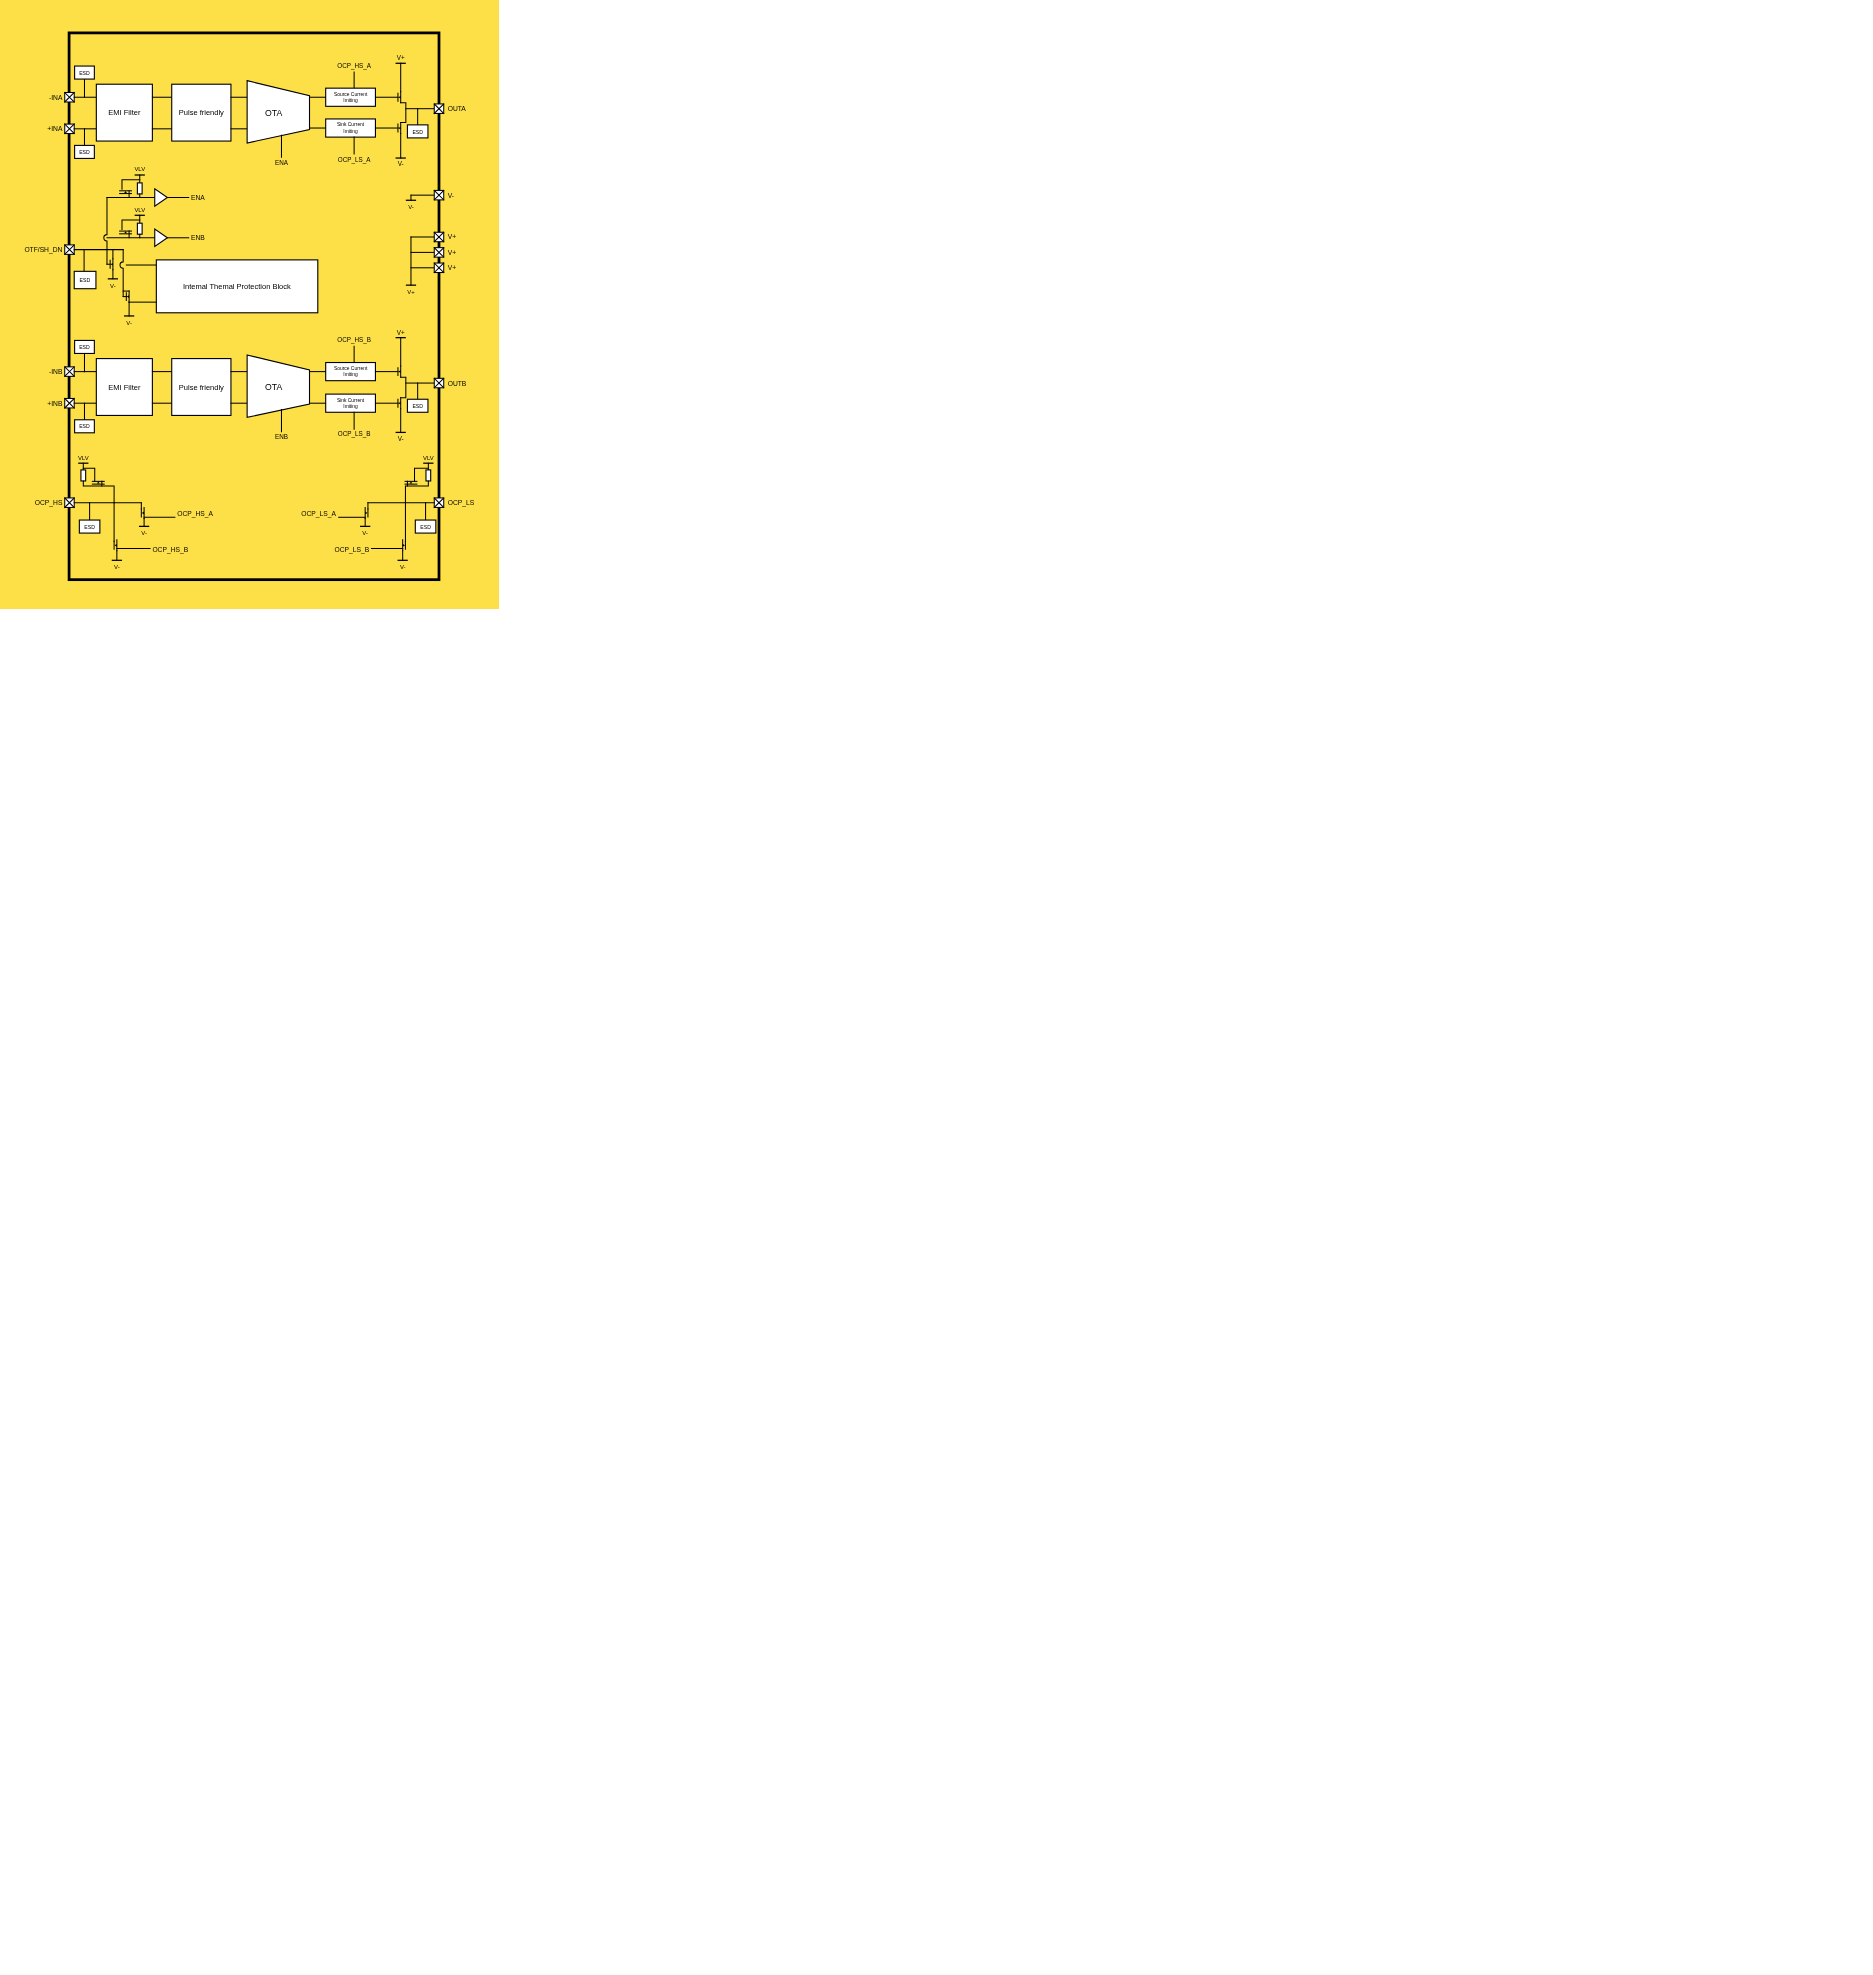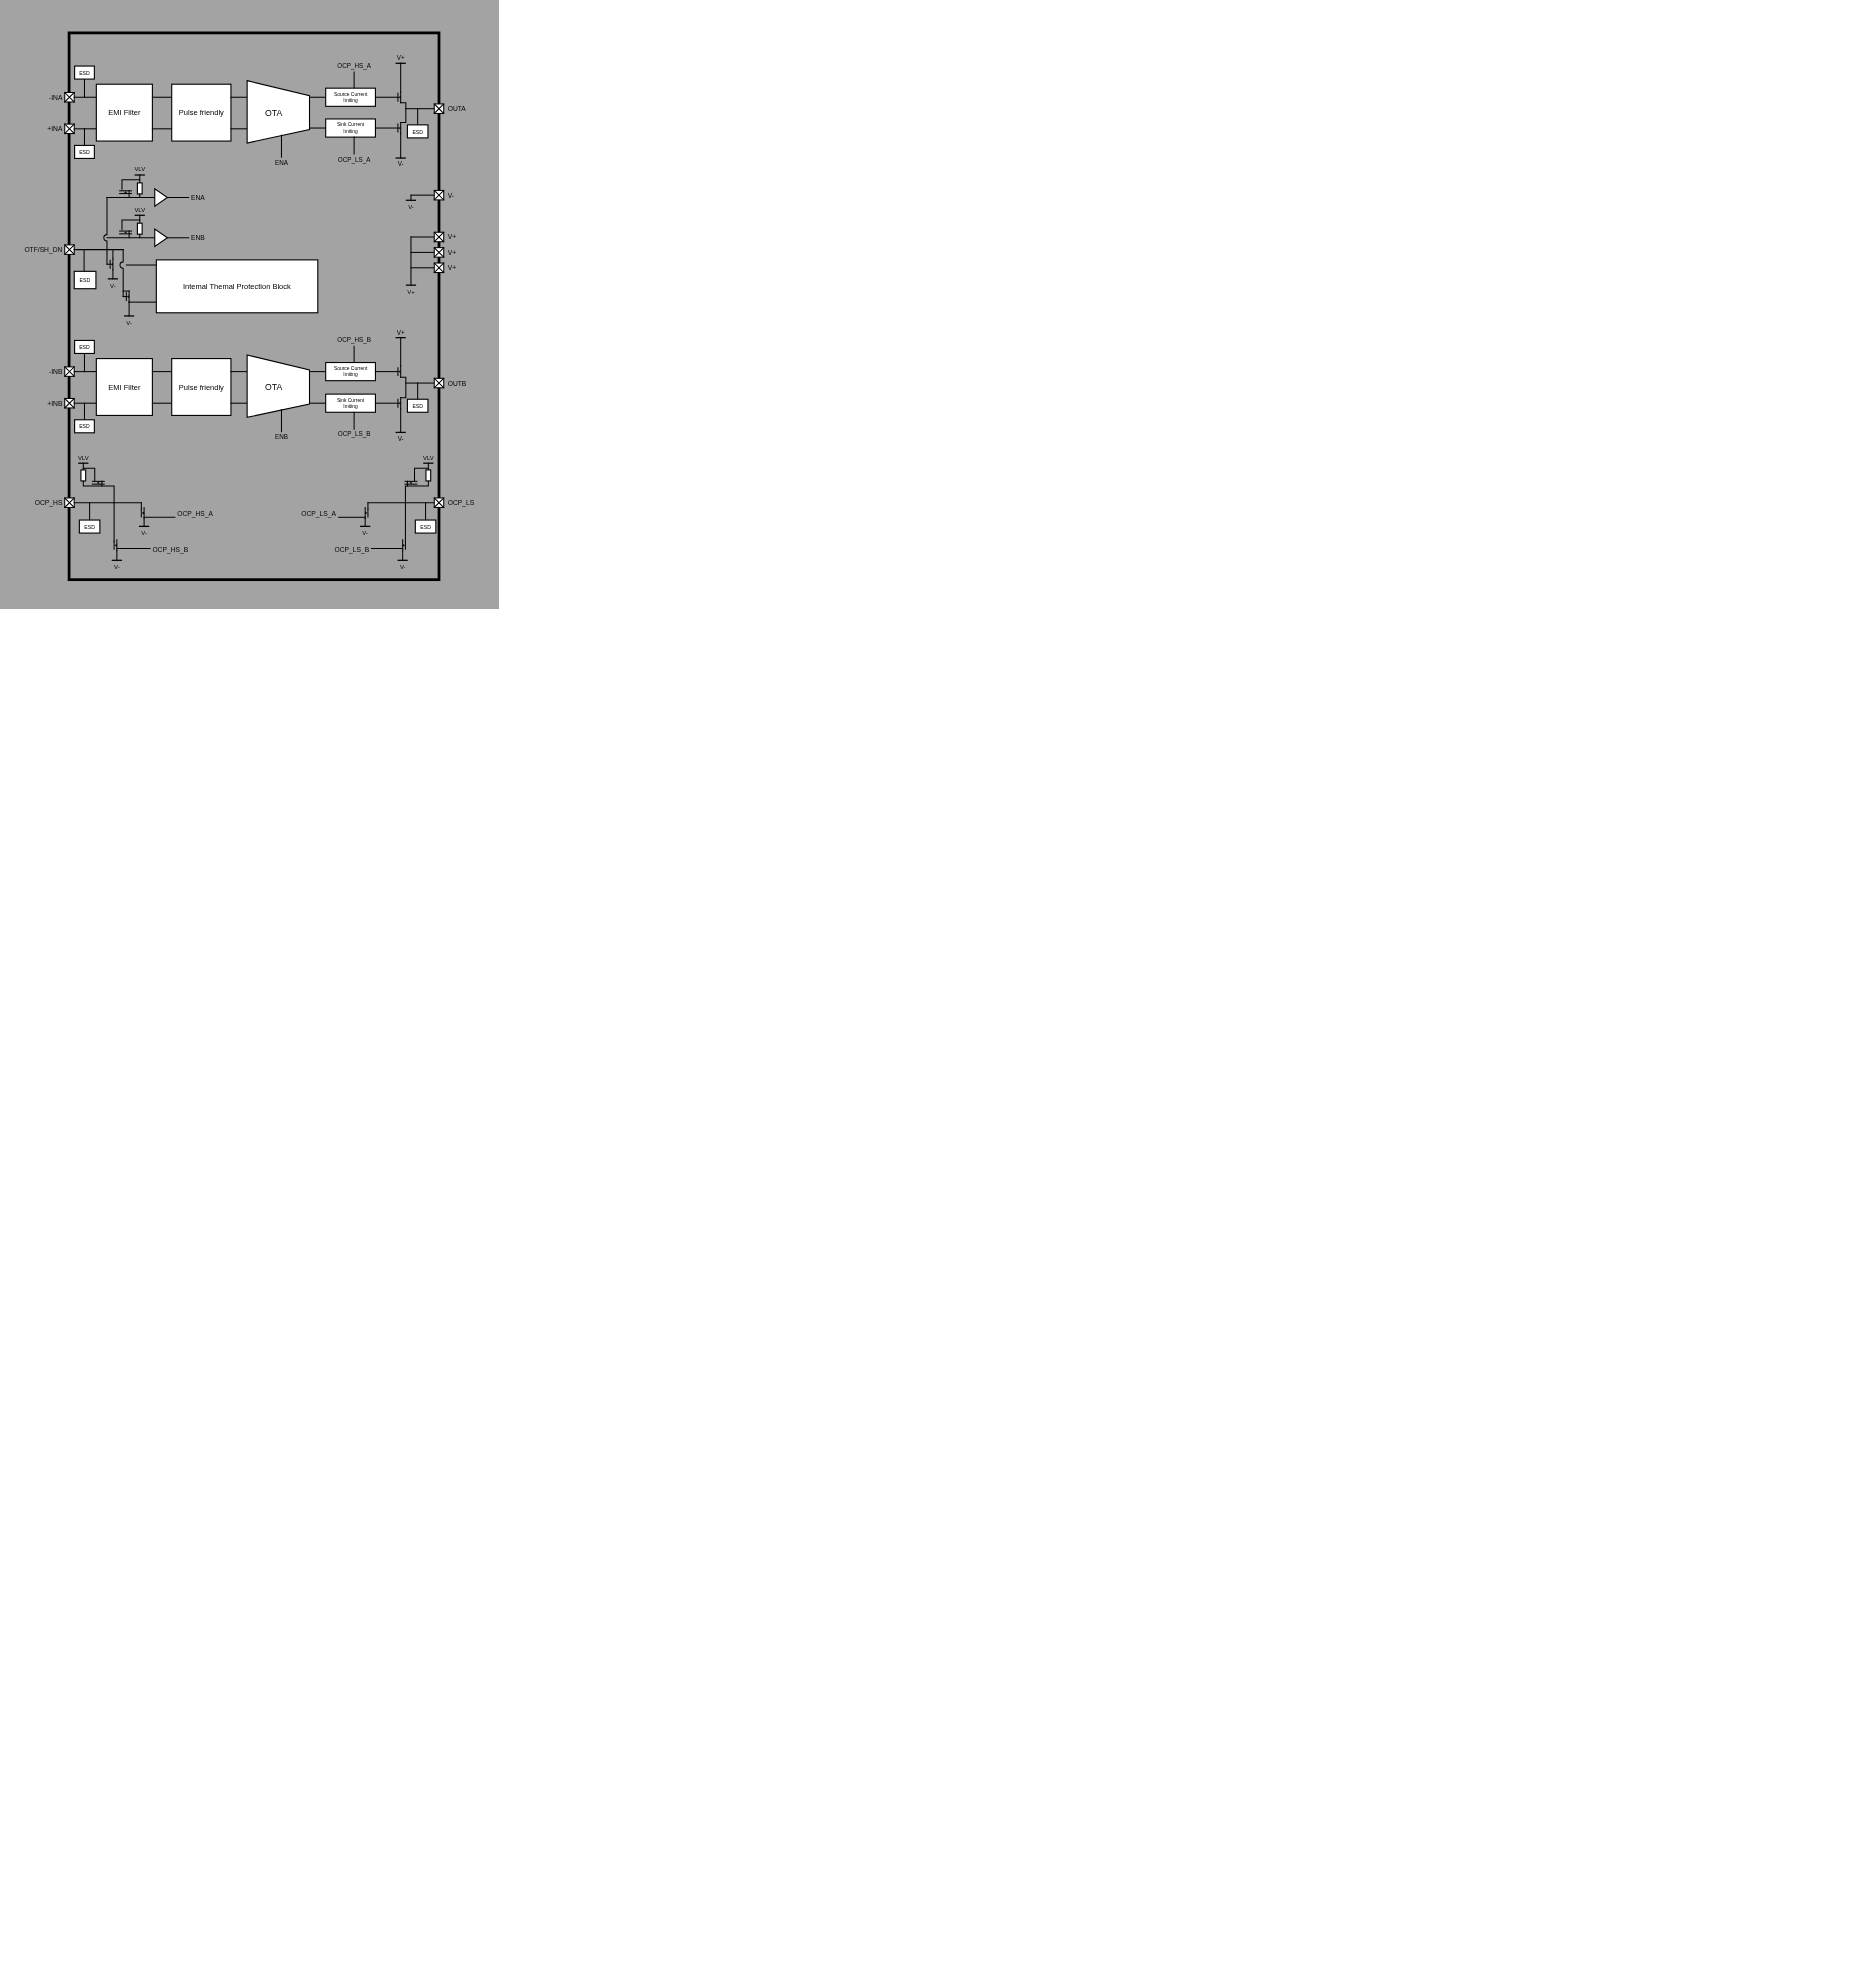--- a/index.html
+++ b/index.html
@@ -1,16 +1,16 @@
 <!DOCTYPE html>
 <html style="font-size:6.3px"><head>
 <meta charset="utf-8">
 <style>
   html,body{margin:0;padding:0;background:#fff;}
-  .stage{width:499px;height:609px;position:relative;background:#a3a3a3;}
+  .stage{width:499px;height:609px;position:relative;background:#fde047;}
   svg{display:block}
   .w  {stroke:#000;stroke-width:2.6;fill:none;stroke-linecap:square}
   .bx {fill:#fff;stroke:#000;stroke-width:2.8}
   .pn {fill:#fff;stroke:#000;stroke-width:2.6}
   .rl {stroke:#000;stroke-width:3.2;fill:none}
   .fl {fill:#000;stroke:none}
   text{font-family:"Liberation Sans","DejaVu Sans",sans-serif;fill:#000}
   .t17{font-size:17px}.t16{font-size:16px}.t15{font-size:15px}
   .t19{font-size:19px}.t22{font-size:22px}.t12{font-size:12.5px}.t13{font-size:13px}
   .mid{text-anchor:middle}.end{text-anchor:end}

